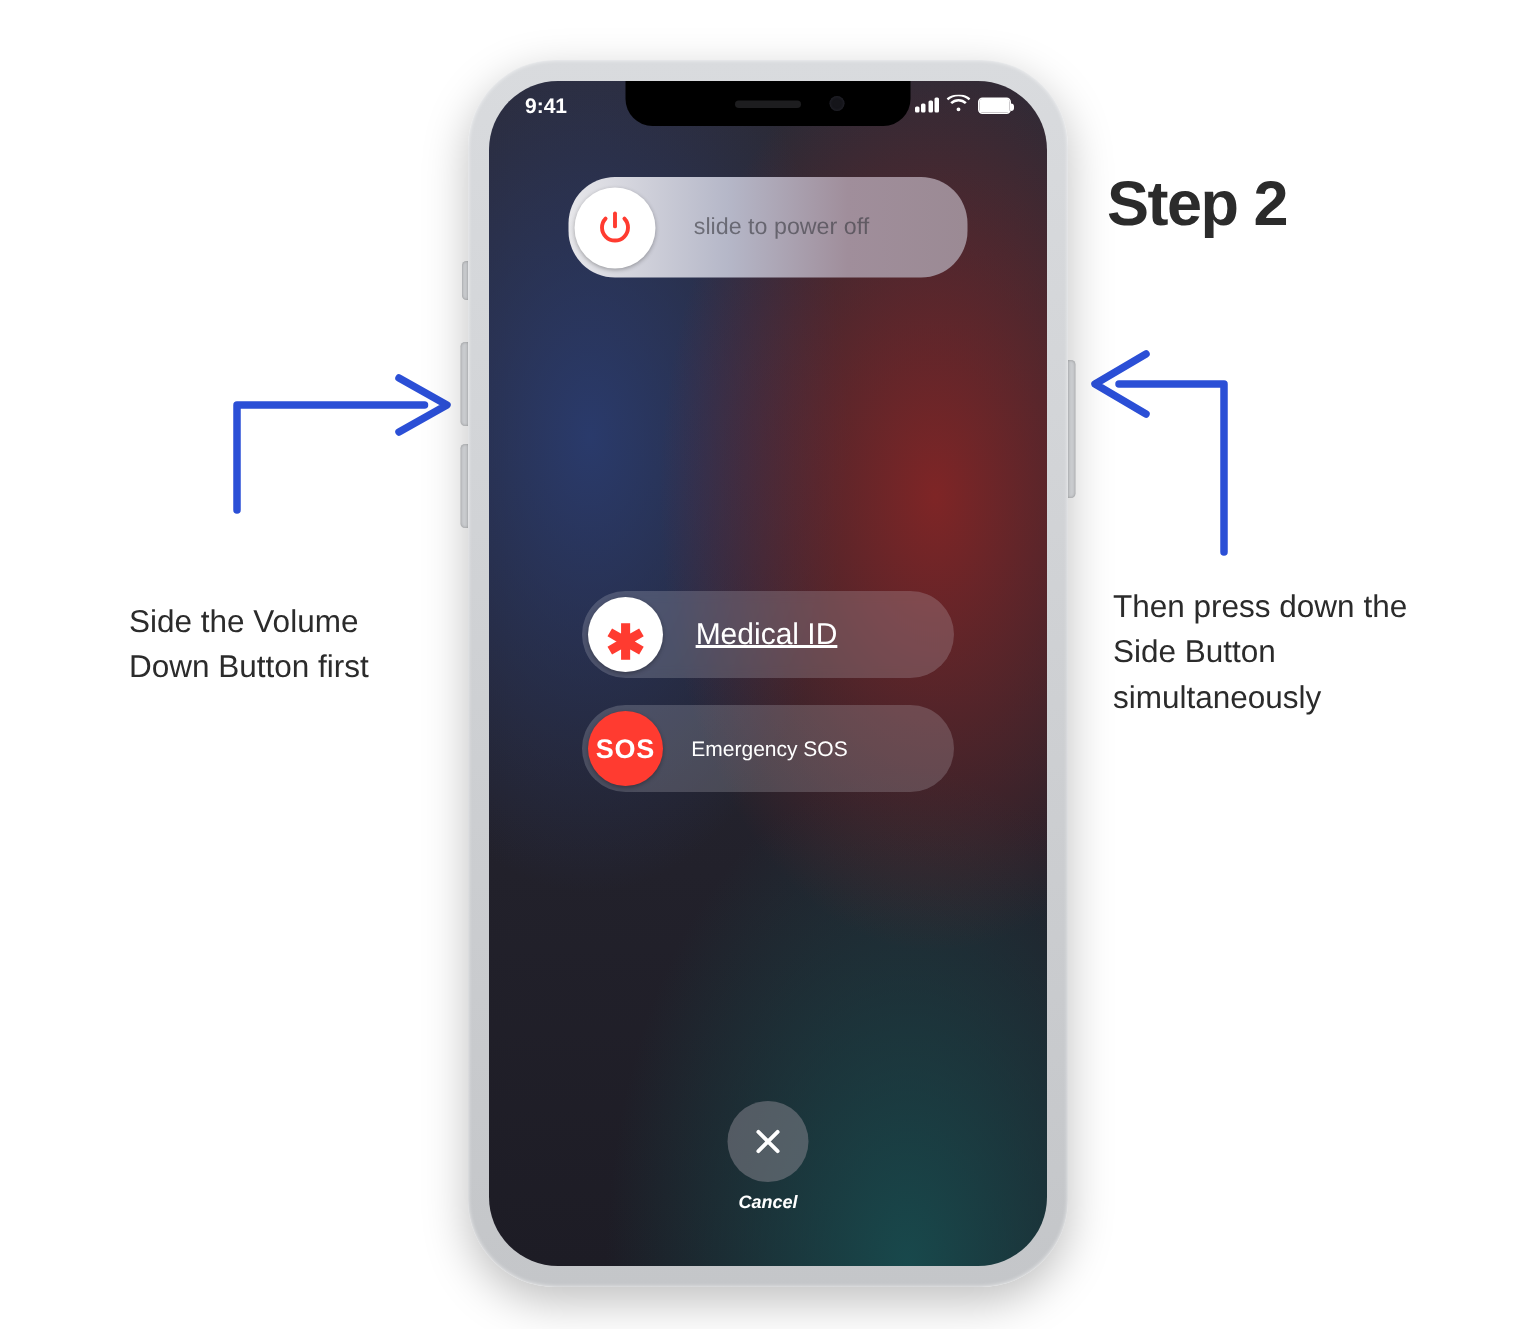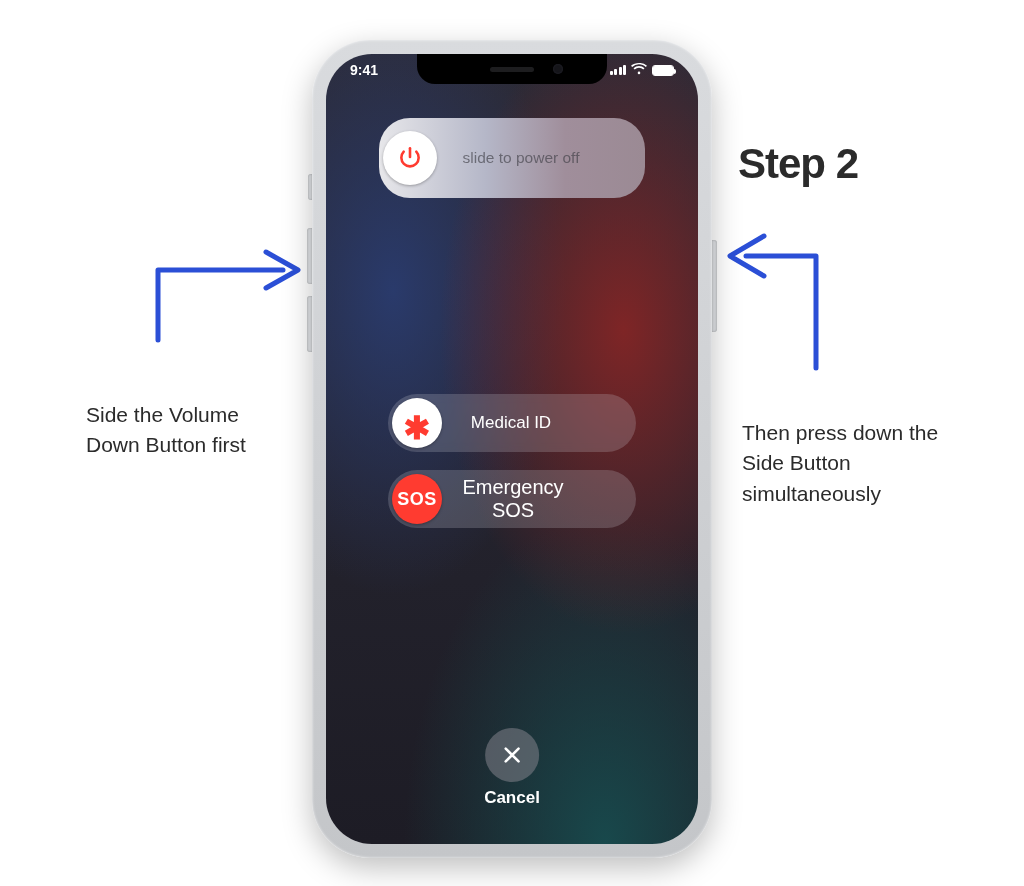--- a/index.html
+++ b/index.html
@@ -76,21 +76,21 @@
   .sig { display: inline-flex; align-items: flex-end; gap: 1.5px; }
   .sig i { width: 3px; background: #fff; border-radius: 1px; display: block;}
   .sig i:nth-child(1){height:4px}.sig i:nth-child(2){height:6px}.sig i:nth-child(3){height:8px}.sig i:nth-child(4){height:10px}
   .batt { width: 22px; height: 11px; border: 1px solid #fff; border-radius: 3px; position: relative; }
   .batt::after { content:""; position:absolute; right:-3px; top:3px; width:2px; height:5px; background:#fff; border-radius:0 2px 2px 0;}
   .batt i { display:block; width:100%; height:100%; background:#fff; border-radius:1.5px;}
 
   .slider {
     position: absolute;
     left: 50%; transform: translateX(-50%);
-    width: 266px; height: 80px; border-radius: 31px;
+    width: 266px; height: 67px; border-radius: 31px;
     display: flex; align-items: center;
     color: #3a3a3c;
   }
   .slider .knob {
     width: 54px; height: 54px; border-radius: 50%;
     background: #fff; margin: 4px;
     display: flex; align-items: center; justify-content: center;
     flex-shrink: 0;
     box-shadow: 0 1px 3px rgba(0,0,0,.3);
   }
@@ -103,52 +103,52 @@
     background: linear-gradient(90deg, #e7e7ea 0%, #b5b7c8 40%, #a08e9b 70%, #9b8a94 100%);
   }
   .s-power .lbl { color: #3c3c43; opacity: .62; }
   .s-med {
     top: 340px;
     background: rgba(210,210,218,.22);
     backdrop-filter: blur(4px);
     width: 248px; height: 58px; border-radius: 29px;
   }
   .s-med .knob { width: 50px; height: 50px; }
-  .s-med .lbl { color: #fff; font-size: 17px; padding-right: 60px;}
+  .s-med .lbl { color: #fff; font-size: 20px; padding-right: 60px; text-decoration: underline;}
   .s-sos {
     top: 416px;
     background: rgba(210,210,218,.22);
     width: 248px; height: 58px; border-radius: 29px;
   }
   .s-sos .knob { width: 50px; height: 50px; background: #ff3b30; }
-  .s-sos .lbl { color: #fff; font-size: 20px; padding-right: 56px;}
+  .s-sos .lbl { color: #fff; font-size: 14px; padding-right: 56px;}
   .sos-txt { font-weight: 800; font-size: 18px; color:#fff; letter-spacing: .5px;}
 
   .cancel-wrap {
     position: absolute; bottom: 36px; left: 50%; transform: translateX(-50%);
     display: flex; flex-direction: column; align-items: center; gap: 6px;
   }
   .cancel-btn {
     width: 54px; height: 54px; border-radius: 50%;
     background: rgba(130,130,138,.55);
     display: flex; align-items: center; justify-content: center;
   }
-  .cancel-lbl { color: #fff; font-size: 17px; font-weight: 600; }
+  .cancel-lbl { color: #fff; font-size: 12px; font-weight: 600; font-style: italic; }
 
   
   .ann {
     position: absolute;
     font-family: "Arial Narrow", "Arial", sans-serif;
     color: #2b2b2b;
   }
   .ann .title { font-size: 42px; font-weight: 700; letter-spacing: -1px; }
   .ann .desc { font-size: 21px; line-height: 1.45; font-family: "Arial Narrow", Arial, sans-serif; font-stretch: condensed; }
   .ann-left { left: 98px; top: 152px; width: 210px; }
   .ann-left .desc { margin-top: 248px; margin-left: -12px; width: 192px;}
-  .ann-right { left: 738px; top: 140px; width: 230px; }
+  .ann-right { left: 738px; top: 112px; width: 230px; }
   .ann-right .desc { margin-top: 230px; width: 200px; margin-left: 4px;}
   .arrow { position: absolute; }
   .arrow-left { left: 148px; top: 210px; }
   .arrow-right { left: 716px; top: 188px; }
 
   
   .power-ico { width: 26px; height: 26px; }
   .asterisk-ico { color: #ff3b30; font-size: 32px; font-weight: 700; line-height: 1; transform: translateY(5px);}
   
   .wifi-svg{fill:#fff}

